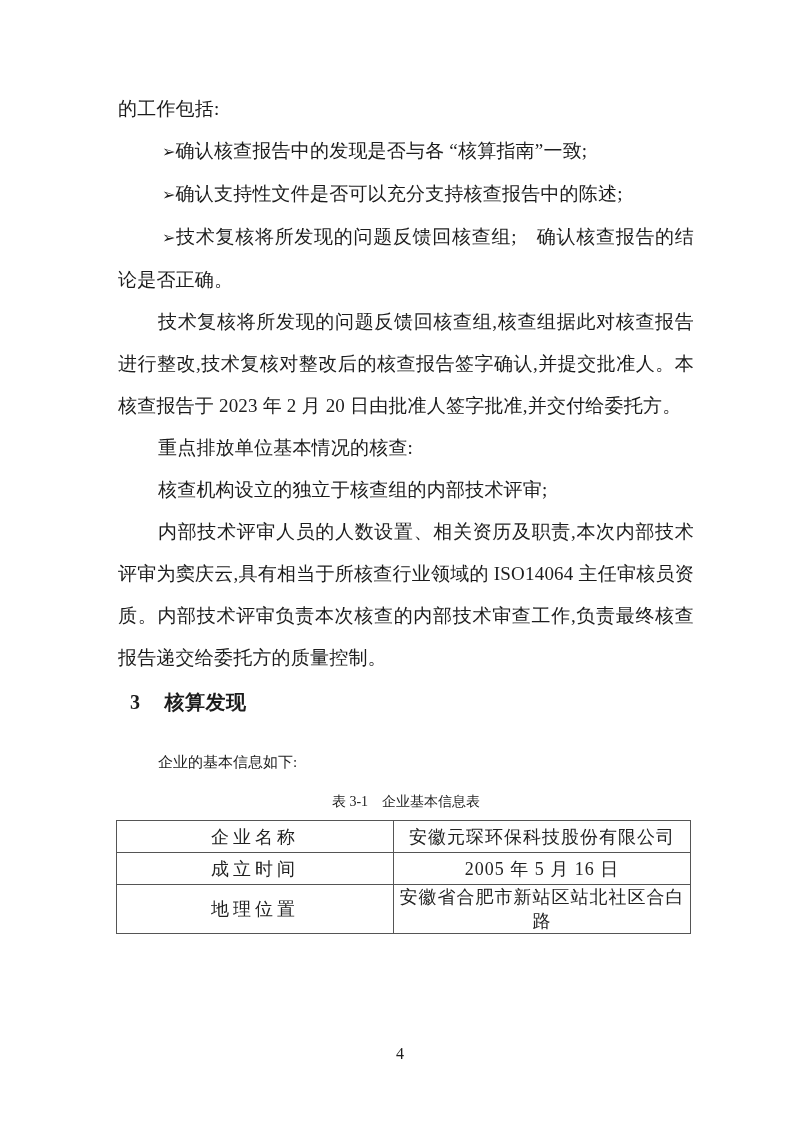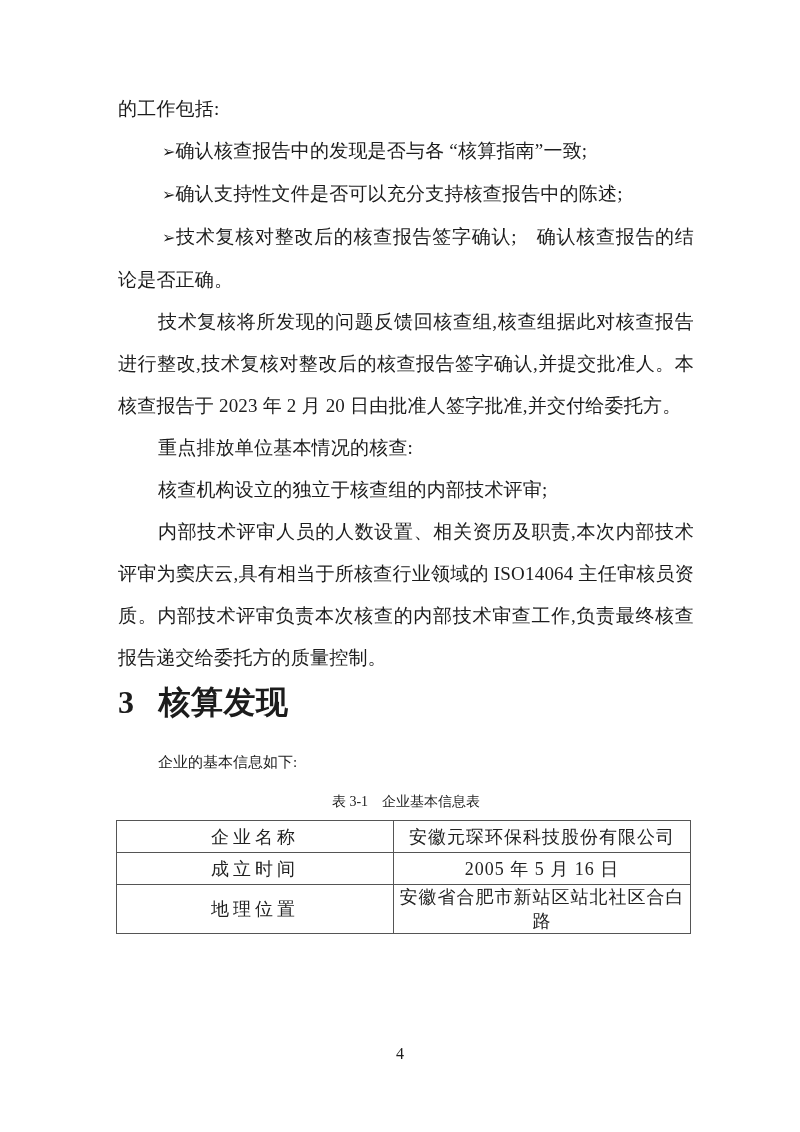--- a/index.html
+++ b/index.html
@@ -29,22 +29,22 @@
     text-align: justify;
     letter-spacing: 0.2px;
   }
   p.indent2 { text-indent: 40px; }
   p.bullet  { text-indent: 44px; }
   .bullet-marker {
     font-family: "DejaVu Sans", sans-serif;
     font-size: 16px;
   }
   h1.section {
-    margin: 6px 0 0 0;
-    font-size: 32px;
+    margin: 6px 0 0 12px;
+    font-size: 20px;
     line-height: 34px;
     font-weight: bold;
     letter-spacing: 0.5px;
   }
   h1.section .num { display: inline-block; margin-right: 24px; }
   h2.subsection {
     margin: 24px 0 0 0;
     font-size: 21px;
     line-height: 30px;
     font-weight: bold;
@@ -100,21 +100,21 @@
 
     <p class="body-line">的工作包括:</p>
 
     <p class="body-line bullet">
       <span class="bullet-marker">➢</span><span>确认核查报告中的发现是否与各 “核算指南”一致;</span>
     </p>
     <p class="body-line bullet">
       <span class="bullet-marker">➢</span><span>确认支持性文件是否可以充分支持核查报告中的陈述;</span>
     </p>
     <p class="body-line bullet">
-      <span class="bullet-marker">➢</span><span>技术复核对整改后的核查报告签字确认;　确认核查报告的结论是否正确。</span>
+      <span class="bullet-marker">➢</span><span>技术复核将所发现的问题反馈回核查组;　确认核查报告的结论是否正确。</span>
     </p>
 
     <p class="body-line indent2">技术复核将所发现的问题反馈回核查组,核查组据此对核查报告进行整改,技术复核对整改后的核查报告签字确认,并提交批准人。本核查报告于 2023 年 2 月 20 日由批准人签字批准,并交付给委托方。</p>
     <p class="body-line indent2">重点排放单位基本情况的核查:</p>
     <p class="body-line indent2">核查机构设立的独立于核查组的内部技术评审;</p>
     <p class="body-line indent2">内部技术评审人员的人数设置、相关资历及职责,本次内部技术评审为窦庆云,具有相当于所核查行业领域的 ISO14064 主任审核员资质。内部技术评审负责本次核查的内部技术审查工作,负责最终核查报告递交给委托方的质量控制。</p>
 
     <h1 class="section">
       <span class="num">3</span><span>核算发现</span>
     </h1>

